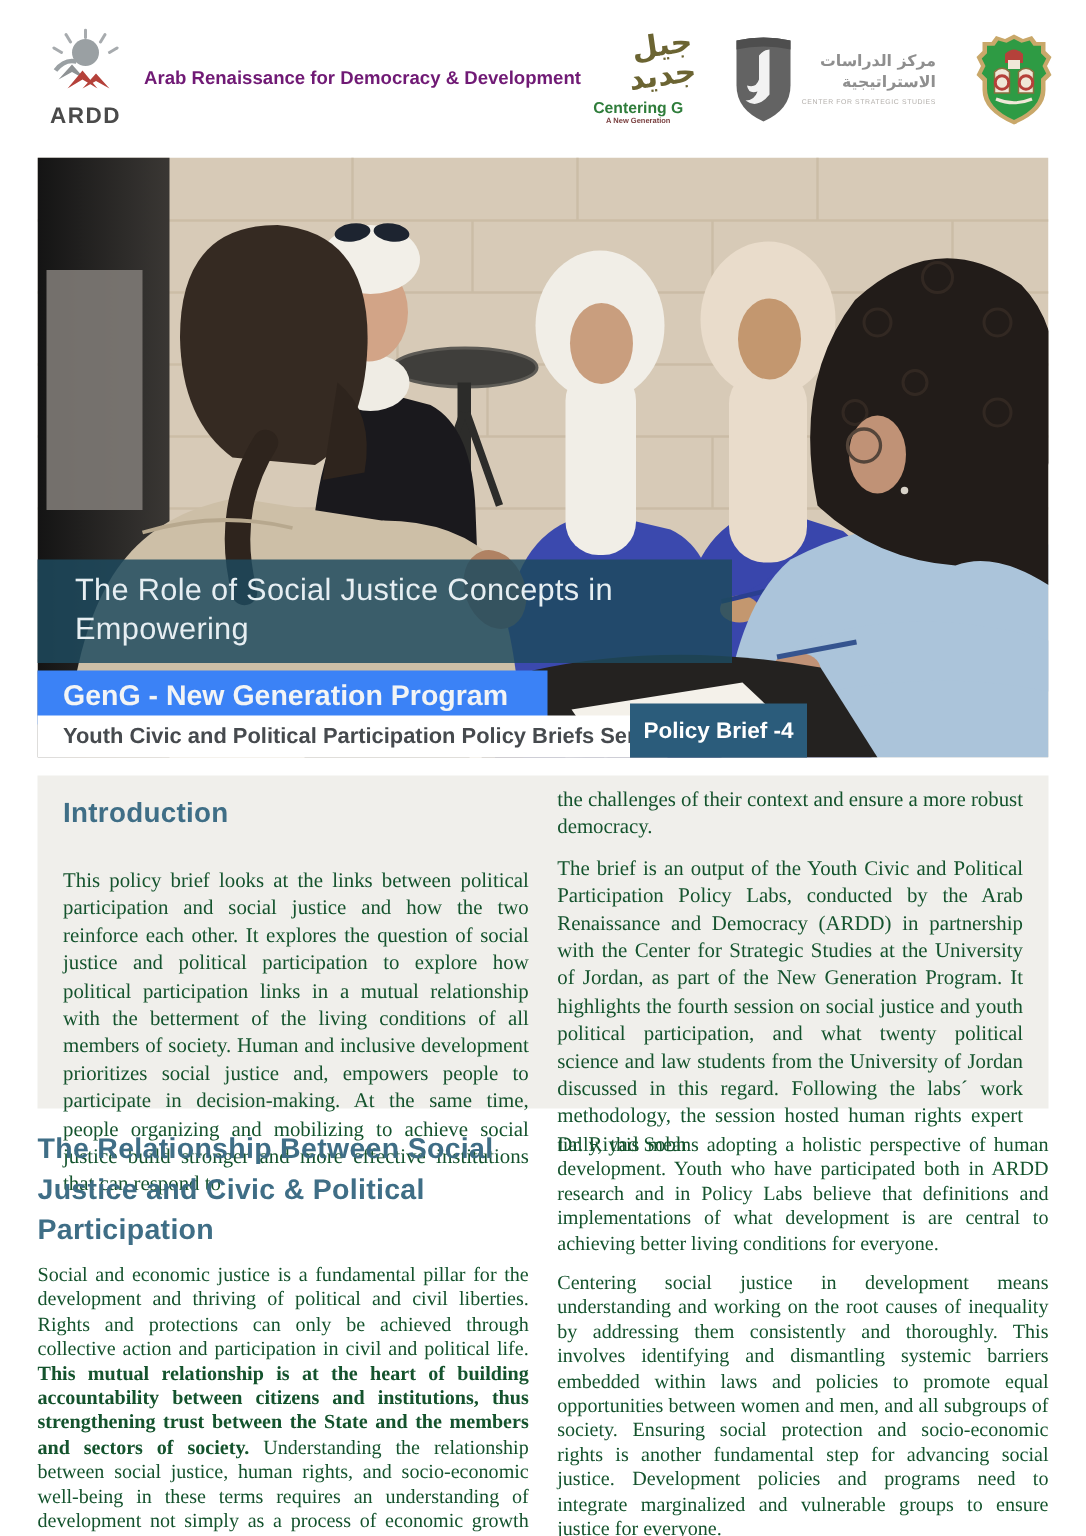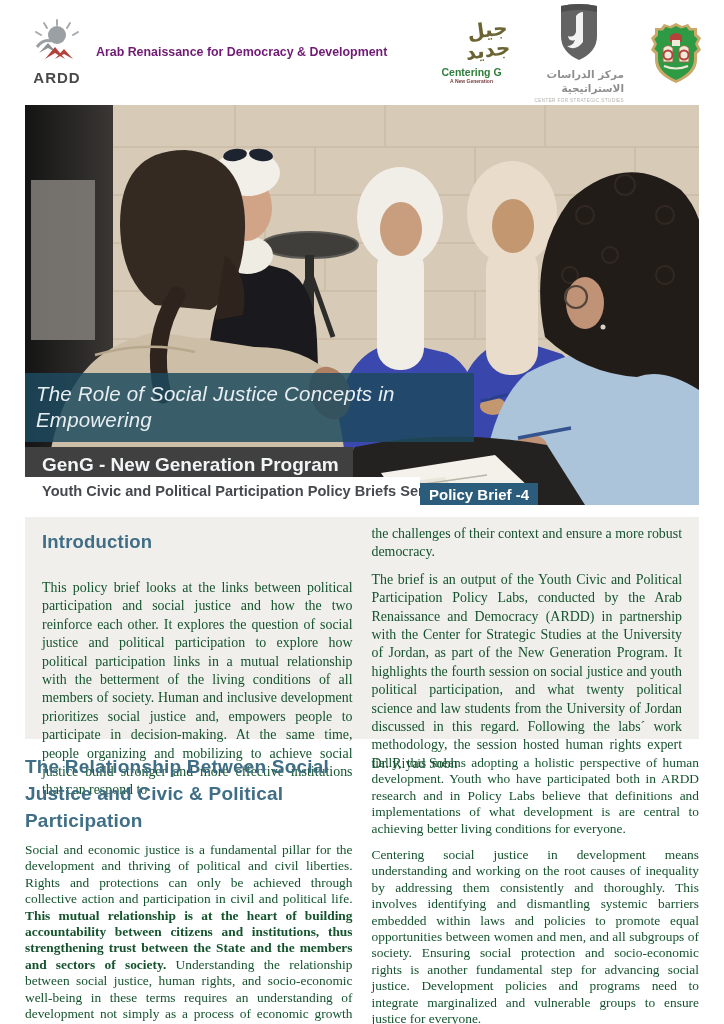--- a/index.html
+++ b/index.html
@@ -21,50 +21,50 @@
   .ardd-logo{display:flex;flex-direction:column;align-items:center;width:58px;}
   .ardd-acronym{font-weight:700;font-size:15px;color:#4a4a4a;letter-spacing:1px;margin-top:-2px;}
   .ardd-names{display:flex;flex-direction:column;line-height:1.25;}
   .ardd-ar{direction:rtl;font-family:"DejaVu Sans",sans-serif;font-size:14px;color:#8a8a8a;font-weight:700;}
   .ardd-en{font-size:12.4px;color:#701a75;font-weight:700;}
   .partners{display:flex;align-items:center;gap:26px;}
   .geng{display:flex;flex-direction:column;align-items:center;width:74px;}
   .geng-callig{direction:rtl;font-family:"DejaVu Sans",sans-serif;font-weight:700;font-size:20px;color:#6b6432;line-height:1;transform:rotate(-8deg);}
   .geng-label{font-size:10.5px;font-weight:700;color:#2f7d3b;margin-top:4px;}
   .geng-sub{font-size:5px;color:#7a4040;font-weight:700;}
-  .css-logo{display:flex;align-items:center;gap:6px;flex-direction:column;}
+  .css-logo{display:flex;align-items:center;gap:6px;}
   .css-text{display:flex;flex-direction:column;align-items:flex-end;}
   .css-ar{direction:rtl;font-family:"DejaVu Sans",sans-serif;font-size:10.5px;color:#8f8f8f;font-weight:700;line-height:1.3;}
   .css-en{font-size:4.6px;color:#b4b0ac;letter-spacing:.4px;margin-top:2px;}
   
   .hero{
     position:relative;flex:0 0 auto;
     margin:0 25px;width:674px;height:400px;
   }
   .hero svg.photo{position:absolute;inset:0;display:block;}
   .title-banner{
     position:absolute;left:0;top:268px;width:438px;
     background:rgba(30,74,94,0.84);
     color:#e6eef2;font-size:20.5px;font-weight:400;letter-spacing:.2px;
-    line-height:26px;padding:8px 0 9px 11px;font-style:italic;
+    line-height:26px;padding:8px 0 9px 25px;
   }
   .program-banner{
     position:absolute;left:0;top:342px;height:36px;
-    background:#404040;color:#f2f4f5;
+    background:#3b82f6;color:#f2f4f5;
     font-size:19px;font-weight:700;line-height:36px;
-    padding:0 14px 0 17px;white-space:nowrap;
+    padding:0 26px 0 17px;white-space:nowrap;
   }
   .series-strip{
     position:absolute;left:0;bottom:0;height:28px;width:395px;
     background:#ffffff;display:flex;align-items:center;
     padding-left:17px;box-sizing:border-box;
   }
   .series-label{font-size:14.6px;font-weight:700;color:#464a4e;white-space:nowrap;}
   .brief-badge{
-    position:absolute;left:395px;bottom:0;width:118px;height:22px;
+    position:absolute;left:395px;bottom:0;width:118px;height:36px;
     background:#2b5c7b;color:#ffffff;font-size:15px;font-weight:700;
     display:flex;align-items:center;justify-content:center;
   }
   
   main{flex:1 1 auto;padding:0 25px;box-sizing:border-box;}
   .serif{font-family:"Liberation Serif",serif;text-align:justify;color:#14532d;}
   .intro-box{
     margin-top:12px;background:#f0efeb;
     padding:8px 17px 12px 17px;
     display:flex;gap:19px;box-sizing:border-box;height:222px;

